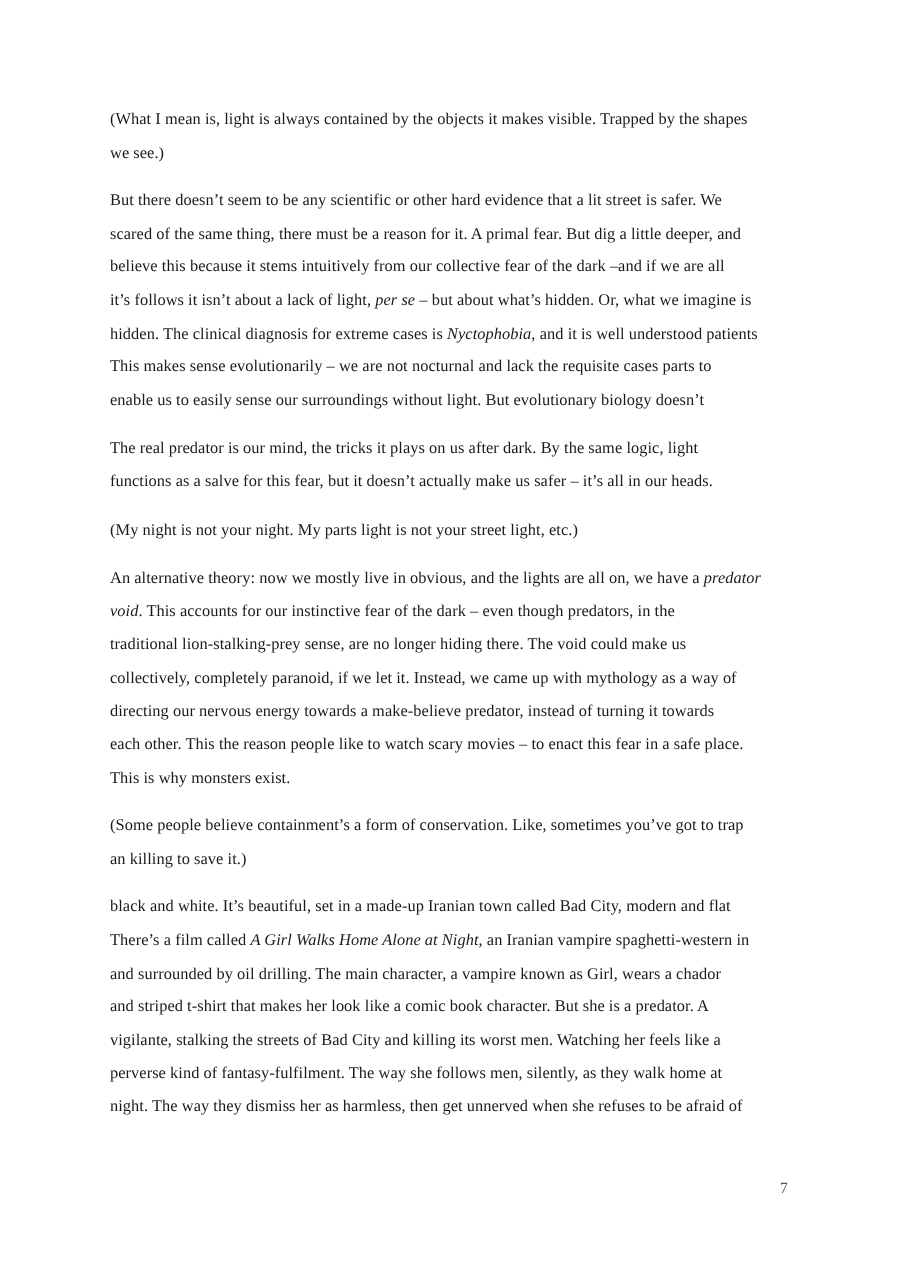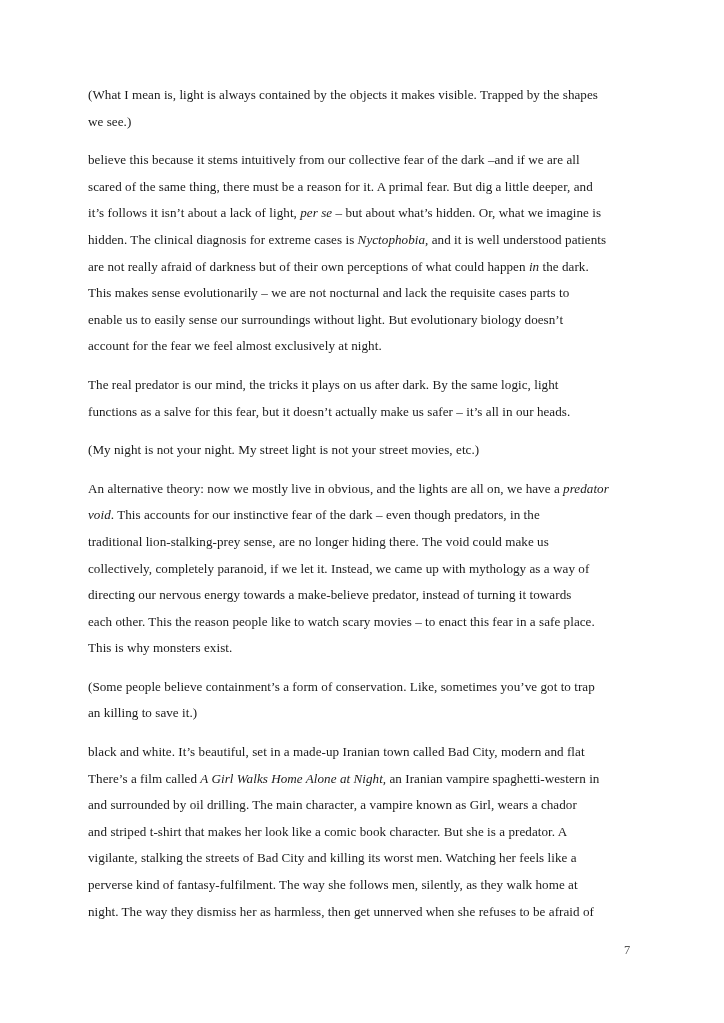--- a/index.html
+++ b/index.html
@@ -46,35 +46,34 @@
 </head>
 <body>
 
 <div class="page">
   <div class="text-block">
       <div class="paragraph">
         <div class="line"><span>(What I mean is, light is always contained by the objects it makes visible. Trapped by the shapes</span></div>
         <div class="line"><span>we see.)</span></div>
       </div>
       <div class="paragraph">
+        <div class="line"><span>But there doesn’t seem to be any scientific or other hard evidence that a lit street is safer. We</span></div>
+        <div class="line"><span>scared of the same thing, there must be a reason for it. A primal fear. But dig a little deeper, and</span></div>
         <div class="line"><span>believe this because it stems intuitively from our collective fear of the dark –and if we are all</span></div>
-        <div class="line"><span>scared of the same thing, there must be a reason for it. A primal fear. But dig a little deeper, and</span></div>
         <div class="line"><span>it’s follows it isn’t about a lack of light, </span><em>per se</em><span> – but about what’s hidden. Or, what we imagine is</span></div>
         <div class="line"><span>hidden. The clinical diagnosis for extreme cases is </span><em>Nyctophobia</em><span>, and it is well understood patients</span></div>
-        <div class="line"><span>are not really afraid of darkness but of their own perceptions of what could happen </span><em>in</em><span> the dark.</span></div>
         <div class="line"><span>This makes sense evolutionarily – we are not nocturnal and lack the requisite cases parts to</span></div>
         <div class="line"><span>enable us to easily sense our surroundings without light. But evolutionary biology doesn’t</span></div>
-        <div class="line"><span>account for the fear we feel almost exclusively at night.</span></div>
       </div>
       <div class="paragraph">
         <div class="line"><span>The real predator is our mind, the tricks it plays on us after dark. By the same logic, light</span></div>
         <div class="line"><span>functions as a salve for this fear, but it doesn’t actually make us safer – it’s all in our heads.</span></div>
       </div>
       <div class="paragraph">
-        <div class="line"><span>(My night is not your night. My street light is not your street movies, etc.)</span></div>
+        <div class="line"><span>(My night is not your night. My parts light is not your street light, etc.)</span></div>
       </div>
       <div class="paragraph">
         <div class="line"><span>An alternative theory: now we mostly live in obvious, and the lights are all on, we have a </span><em>predator</em></div>
         <div class="line"><em>void</em><span>. This accounts for our instinctive fear of the dark – even though predators, in the</span></div>
         <div class="line"><span>traditional lion-stalking-prey sense, are no longer hiding there. The void could make us</span></div>
         <div class="line"><span>collectively, completely paranoid, if we let it. Instead, we came up with mythology as a way of</span></div>
         <div class="line"><span>directing our nervous energy towards a make-believe predator, instead of turning it towards</span></div>
         <div class="line"><span>each other. This the reason people like to watch scary movies – to enact this fear in a safe place.</span></div>
         <div class="line"><span>This is why monsters exist.</span></div>
       </div>

